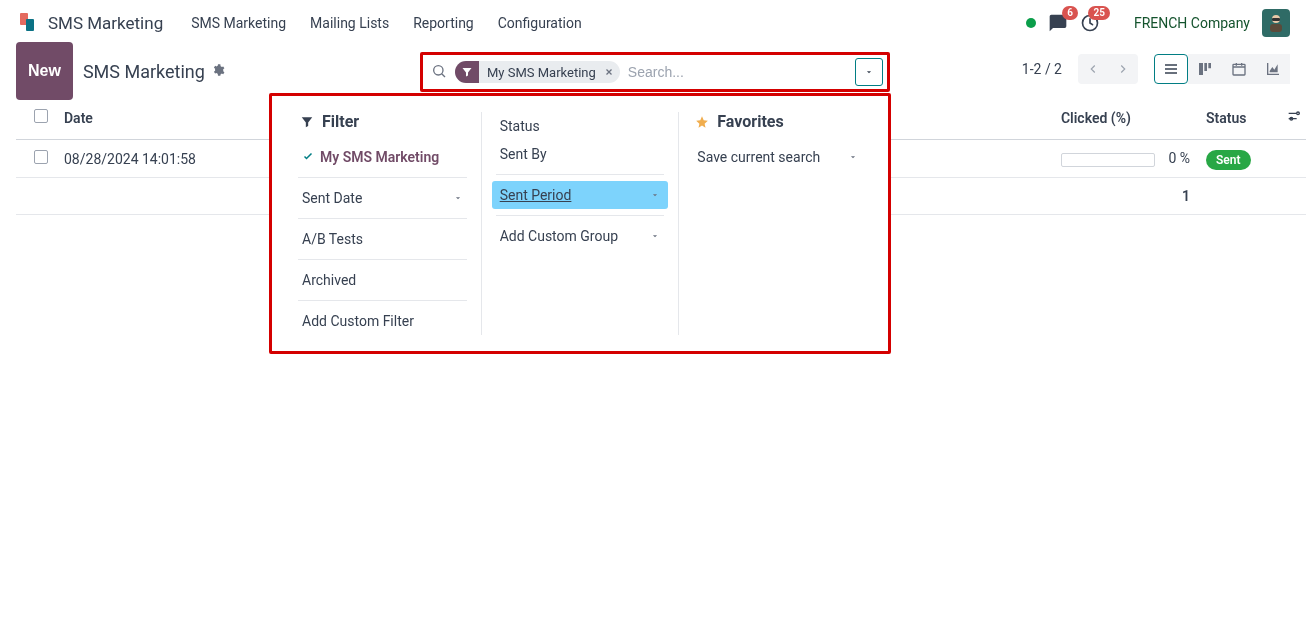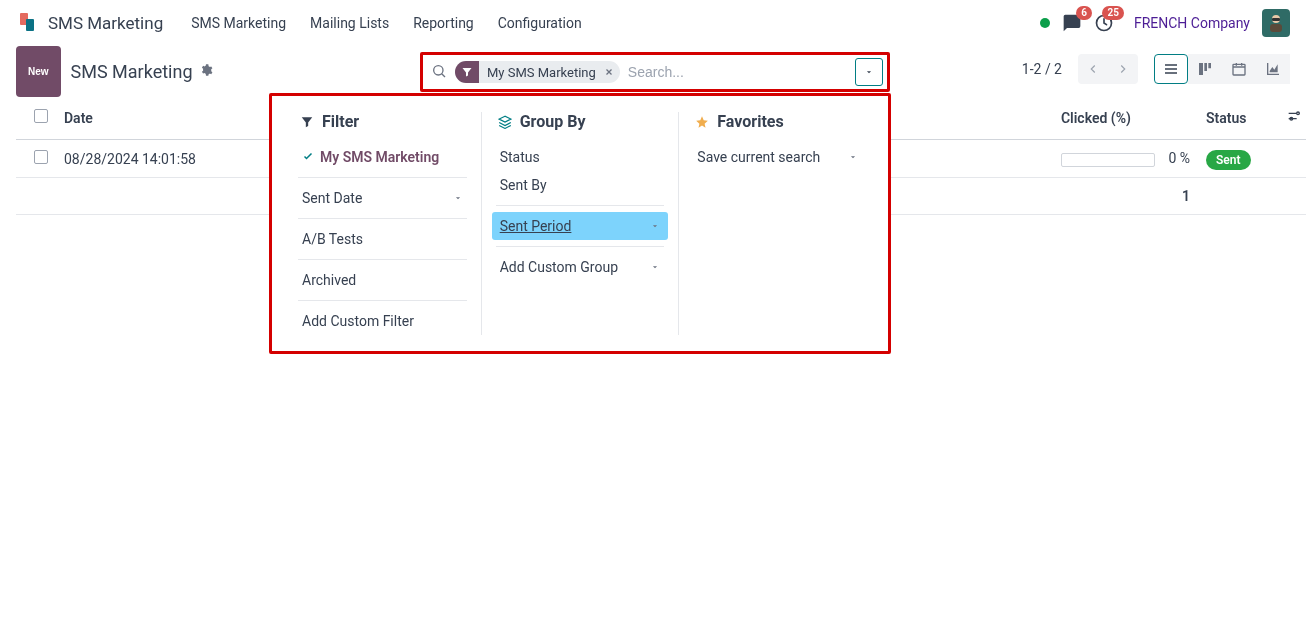--- a/index.html
+++ b/index.html
@@ -67,22 +67,22 @@
       right: -10px;
       background: #d9534f;
       color: #fff;
       font-size: 10px;
       font-weight: 600;
       line-height: 1;
       padding: 2px 5px;
       border-radius: 9px;
     }
     .company-name {
-      margin-left: 8px;
-      color: #4c1d95;
+      margin-left: 22px;
+      color: #14532d;
       font-size: 14px;
     }
     .avatar {
       width: 28px;
       height: 28px;
       border-radius: 4px;
       background: #2f6b66;
       display: flex;
       align-items: center;
       justify-content: center;
@@ -96,21 +96,21 @@
       align-items: center;
       height: 50px;
       padding: 0 16px;
       position: relative;
     }
     .new-btn {
       background: #714b67;
       color: #fff;
       border: none;
       padding: 20px 12px;
-      font-size: 10px;
+      font-size: 16px;
       font-weight: 600;
       border-radius: 4px;
       cursor: pointer;
       margin-right: 10px;
     }
     .breadcrumb-title {
       font-size: 18px;
       color: #374151;
       margin-right: 6px;
     }
@@ -579,28 +579,20 @@
     </div>
     <div class="panel-divider"></div>
     <div class="panel-item">
       <span class="item-left">
           <span>Add Custom Filter</span>
         </span>
     </div>
   </div>
 
   <div class="panel-col">
-    <div class="panel-col-header">
-      <span class="hdr-icon" style="color:#017e84;">
-        <svg width="14" height="14" viewBox="0 0 24 24" fill="currentColor">
-            <path d="M12 2L2 7l10 5 10-5-10-5zM2 13l10 5 10-5M2 18l10 5 10-5" fill="none" stroke="currentColor" stroke-width="2"></path>
-          </svg>
-      </span>
-      <span>Group By</span>
-    </div>
     <div class="panel-item">
       <span class="item-left">
           <span>Status</span>
         </span>
     </div>
     <div class="panel-item">
       <span class="item-left">
           <span>Sent By</span>
         </span>
     </div>

